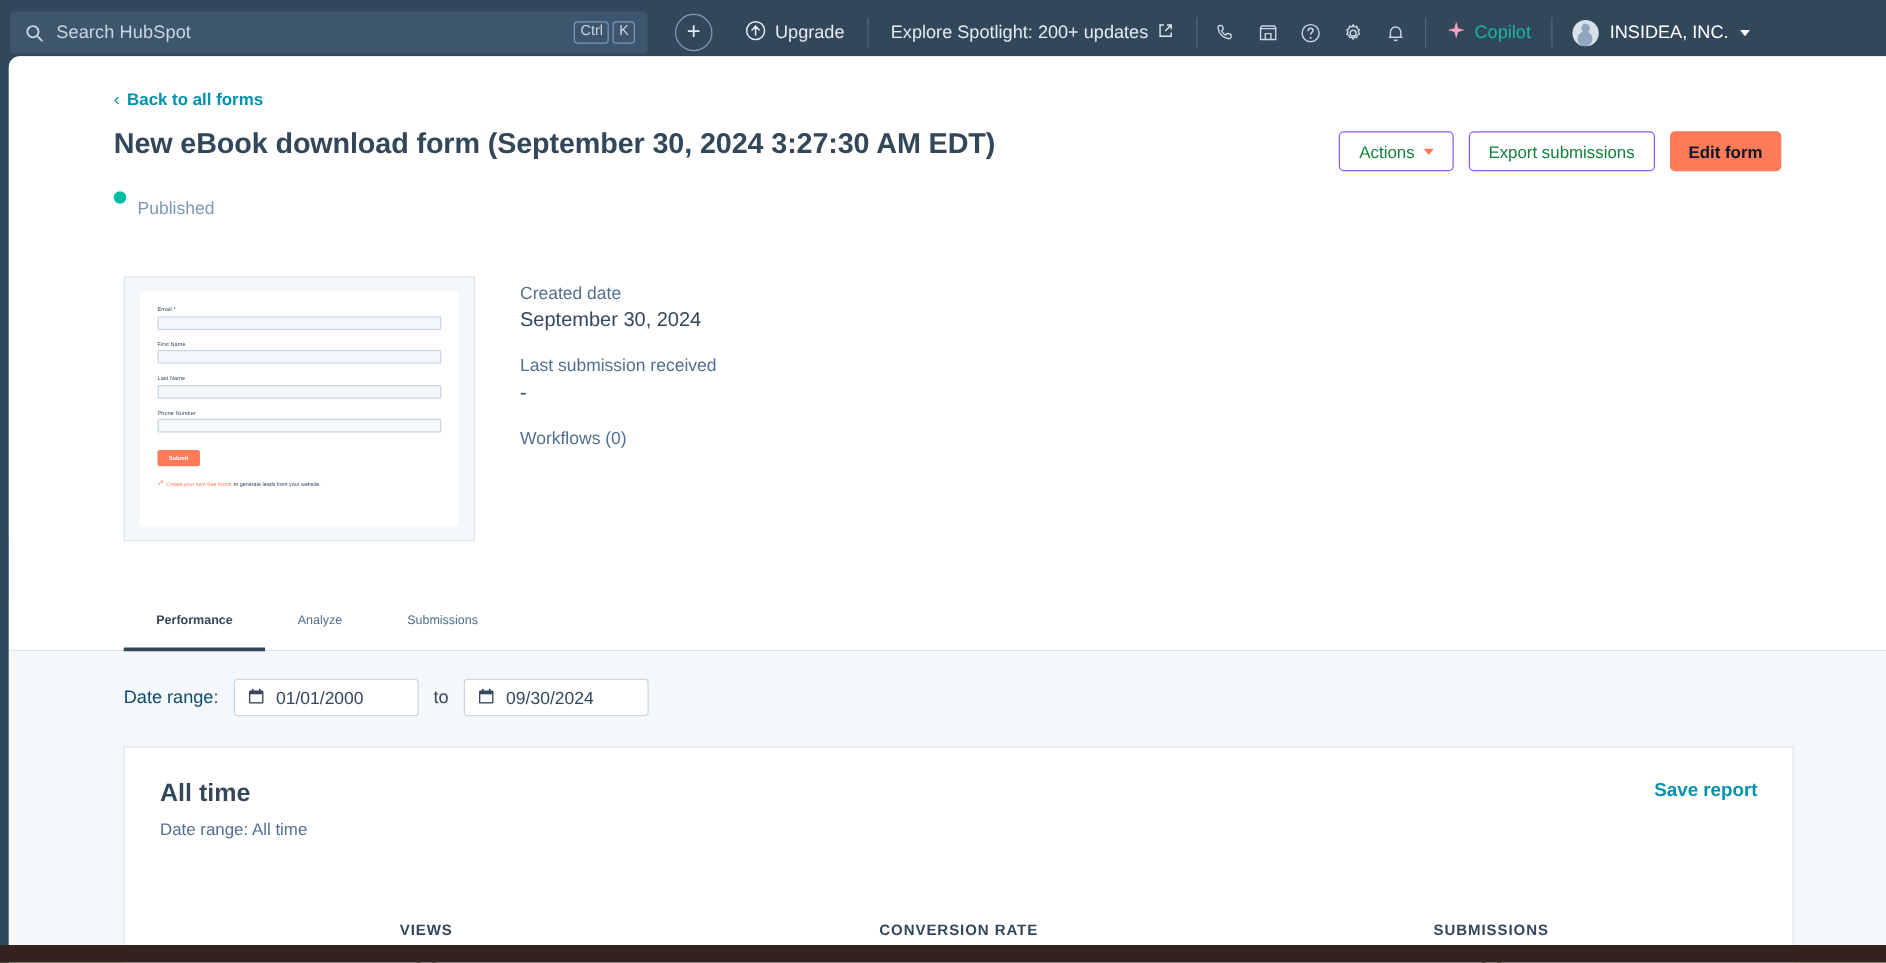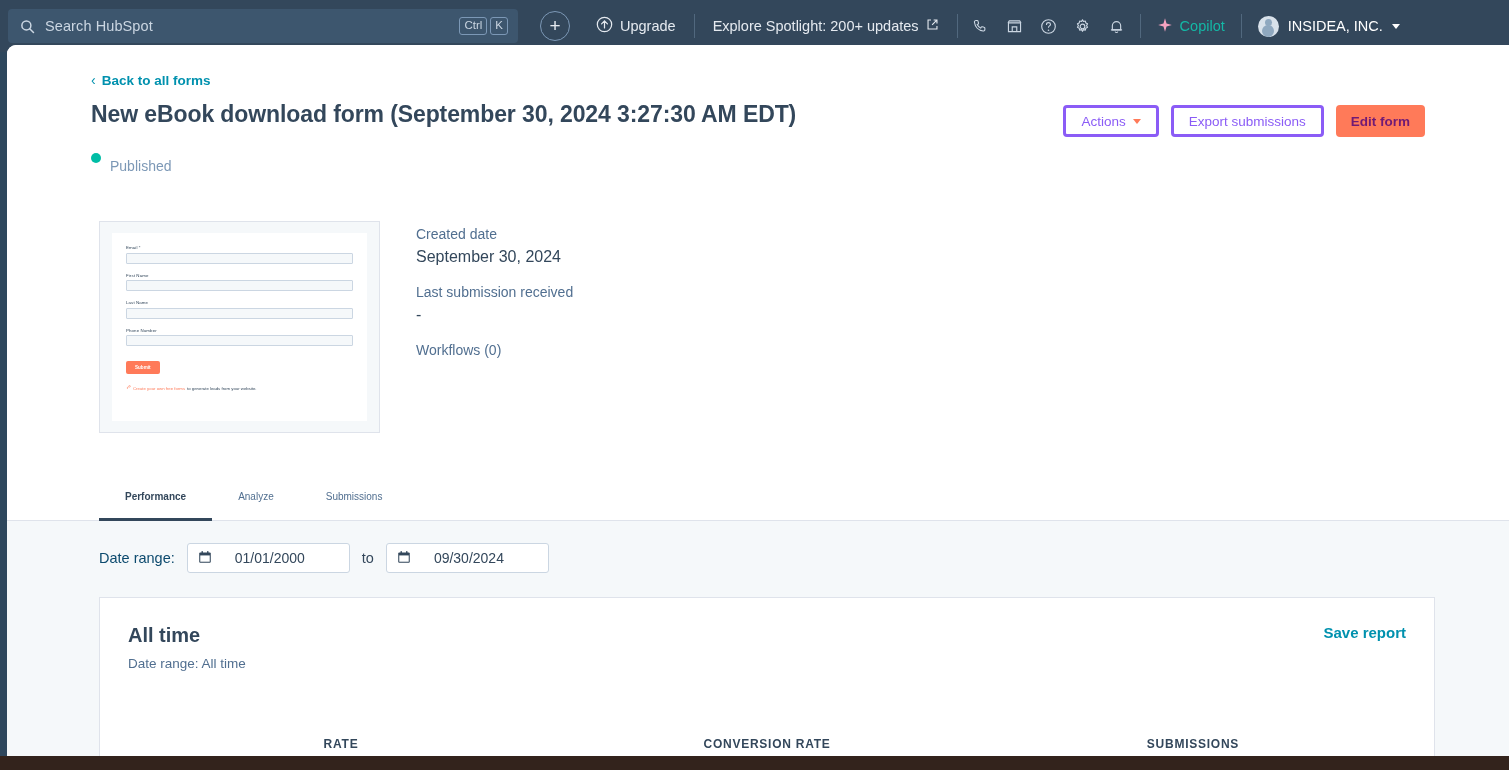--- a/index.html
+++ b/index.html
@@ -125,23 +125,23 @@
   .status-label { color: #7c98b6; font-size: 14px; margin-top: 16px; }
 
   .btn-group { display: flex; gap: 12px; margin-top: 4px; }
   .btn {
     height: 32px; border-radius: 4px;
     display: inline-flex; align-items: center; justify-content: center;
     gap: 7px; font-size: 13.5px; padding: 0 15px;
     white-space: nowrap;
   }
   .btn-outline {
-    border: 3px solid #8b5cf6; color: #8b5cf6; background: #fff;
-  }
-  .btn-solid { background: #ff7a59; color: #701a75; font-weight: 600; }
+    border: 1px solid #8b5cf6; color: #15803d; background: #fff;
+  }
+  .btn-solid { background: #ff7a59; color: #0f172a; font-weight: 600; }
   .btn .caret-down { border-top-color: #ff7a59; }
 
   
   .preview-row {
     display: flex; gap: 36px; padding: 47px 0 0 92px;
     background: #fff;
   }
   .form-card {
     width: 281px; height: 212px;
     background: #f5f8fa;
@@ -189,23 +189,23 @@
   .tab.active { color: #33475b; font-weight: 700; border-bottom-color: #33475b; }
 
   
   .perf-body {
     background: #f5f8fa; padding: 22px 0 0 92px;
     height: 290px;
   }
   .daterange-row { display: flex; align-items: center; gap: 12px; }
   .dr-label { font-size: 14.5px; color: #0c4a6e; }
   .date-input {
-    width: 163px; height: 30px; background: #fff;
+    width: 148px; height: 30px; background: #fff;
     border: 1px solid #cbd6e2; border-radius: 3px;
-    display: flex; align-items: center; gap: 23px; padding: 0 10px;
+    display: flex; align-items: center; gap: 9px; padding: 0 10px;
     font-size: 14px; color: #33475b;
   }
   .dr-to { font-size: 14.5px; color: #33475b; }
 
   .report-card {
     margin-top: 24px; width: 1336px; background: #fff;
     border: 1px solid #dfe3eb; border-bottom: none;
     padding: 26px 28px 0;
     height: 224px;
   }
@@ -456,21 +456,21 @@
       <div class="report-head">
         <div>
           <div class="report-title">All time</div>
           <div class="report-sub">Date range: All time</div>
         </div>
         <a class="save-report">Save report</a>
       </div>
 
       <div class="stats">
         <div class="stat">
-          <div class="stat-label">RATE</div>
+          <div class="stat-label">VIEWS</div>
           <div class="stat-value">0</div>
         </div>
         <div class="stat">
           <div class="stat-label">CONVERSION RATE</div>
           <div class="stat-value">–</div>
         </div>
         <div class="stat">
           <div class="stat-label">SUBMISSIONS</div>
           <div class="stat-value">0</div>
         </div>

